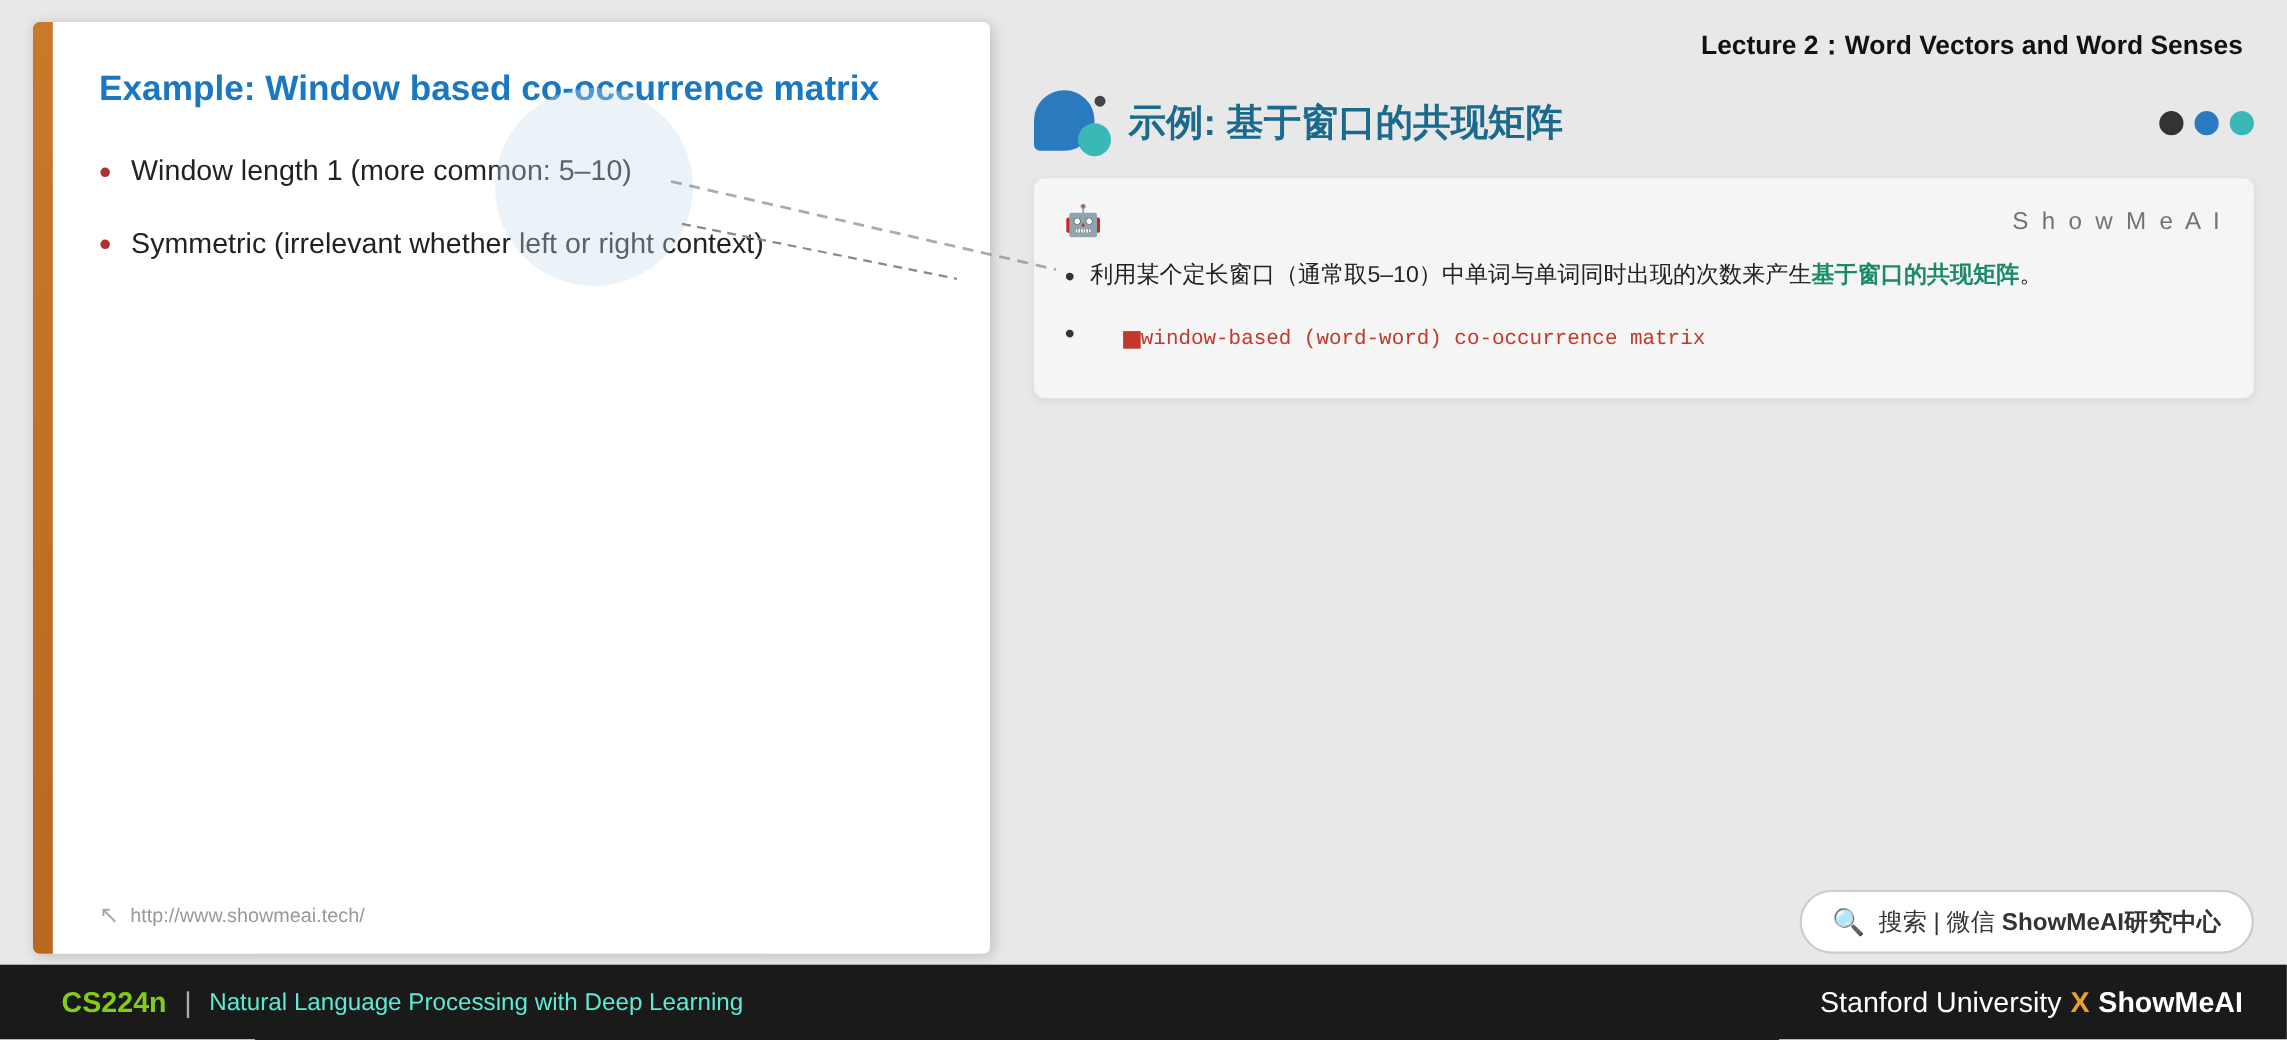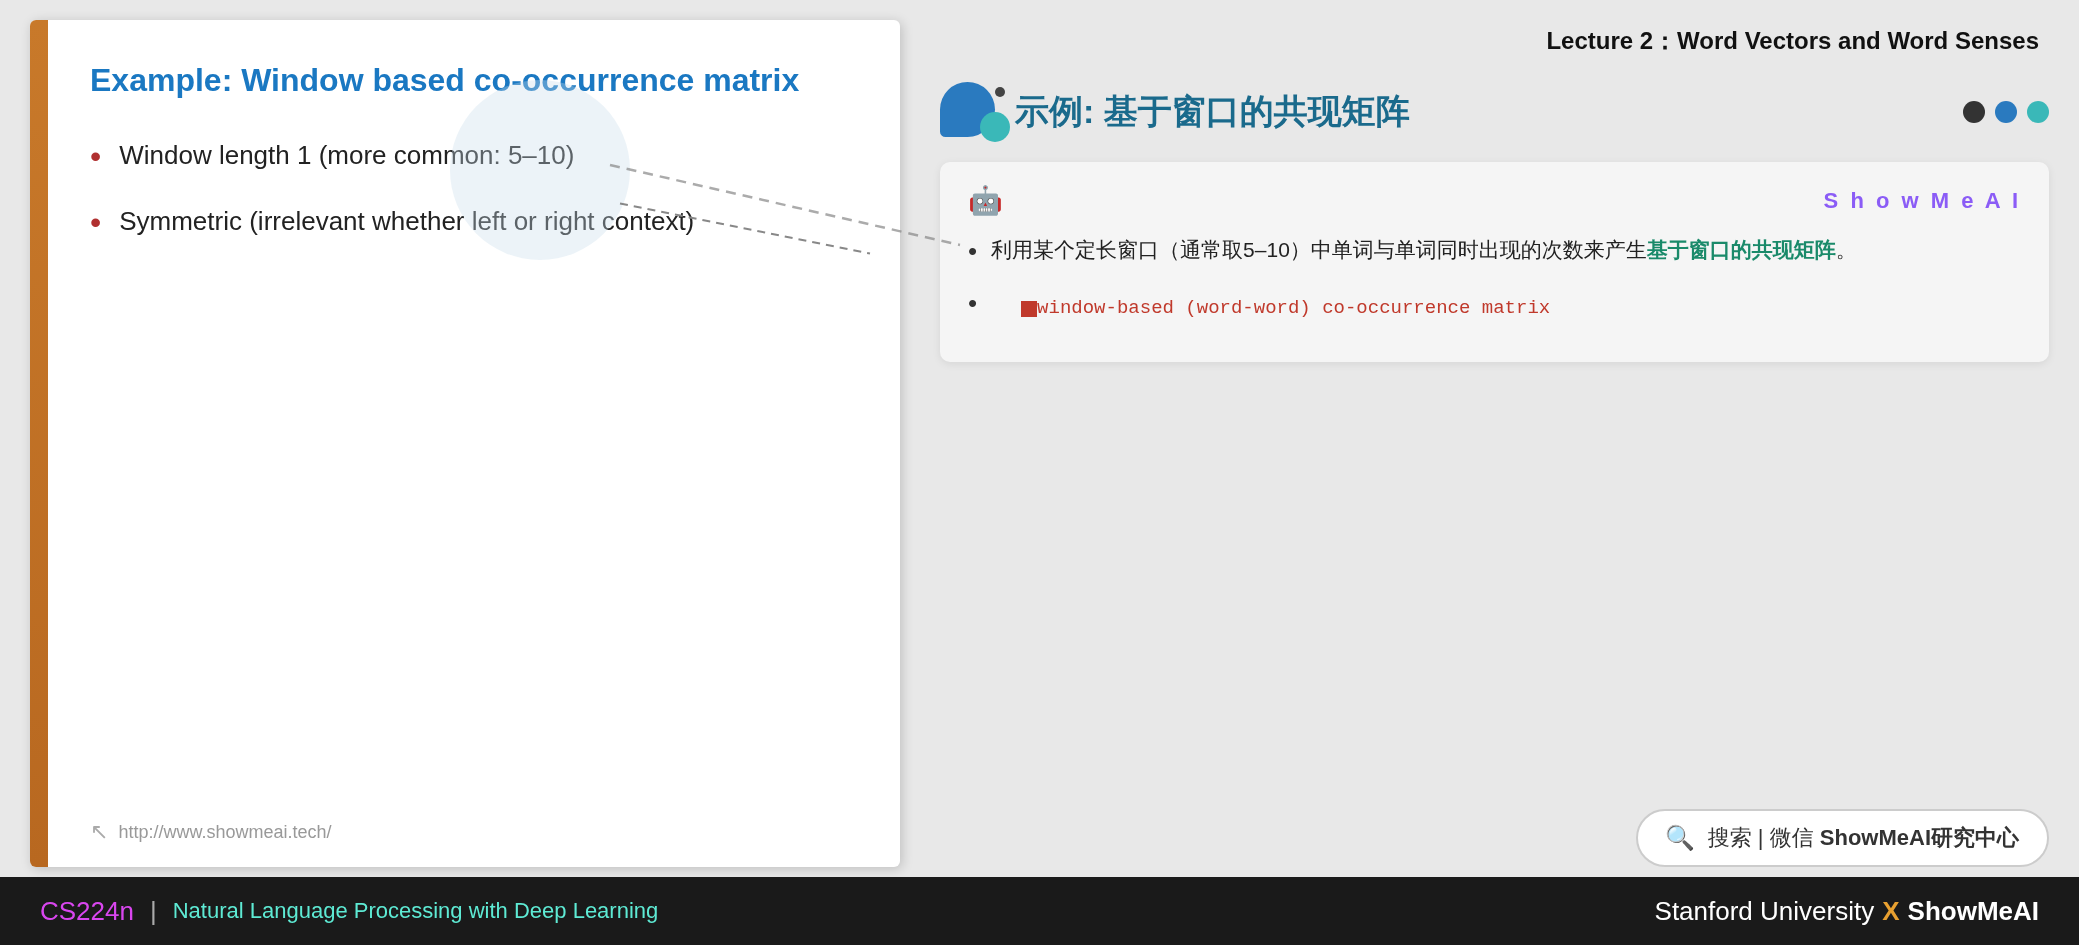--- a/index.html
+++ b/index.html
@@ -148,21 +148,21 @@
       color: #111;
       text-align: right;
       padding-right: 10px;
       margin-top: 5px;
     }
 
     
     .right-header {
       display: flex;
       align-items: center;
-      gap: 5px;
+      gap: 16px;
       margin-top: 5px;
     }
 
     .right-header-icon {
       width: 70px;
       height: 60px;
       position: relative;
       flex-shrink: 0;
     }
 
@@ -235,22 +235,22 @@
       margin-bottom: 16px;
     }
 
     .card-robot-icon {
       font-size: 28px;
       color: #555;
     }
 
     .showmeai-label {
       font-size: 22px;
-      font-weight: bold;
-      color: #8b5cf6;
+      font-weight: normal;
+      color: #737373;
       letter-spacing: 3px;
       text-align: center;
     }
 
     .card-bullet-list {
       list-style: none;
       padding: 0;
       text-align: center;
     }
 
@@ -330,22 +330,23 @@
     }
 
     .bottom-left {
       display: flex;
       align-items: center;
       gap: 0;
     }
 
     .cs224n-label {
       font-size: 26px;
-      font-weight: normal;
-      color: #d946ef;
+      font-weight: bold;
+      color: #84cc16;
+      margin-left: 16px;
     }
 
     .bottom-divider {
       color: #aaa;
       font-size: 26px;
       margin: 0 16px;
     }
 
     .bottom-subtitle {
       font-size: 22px;

